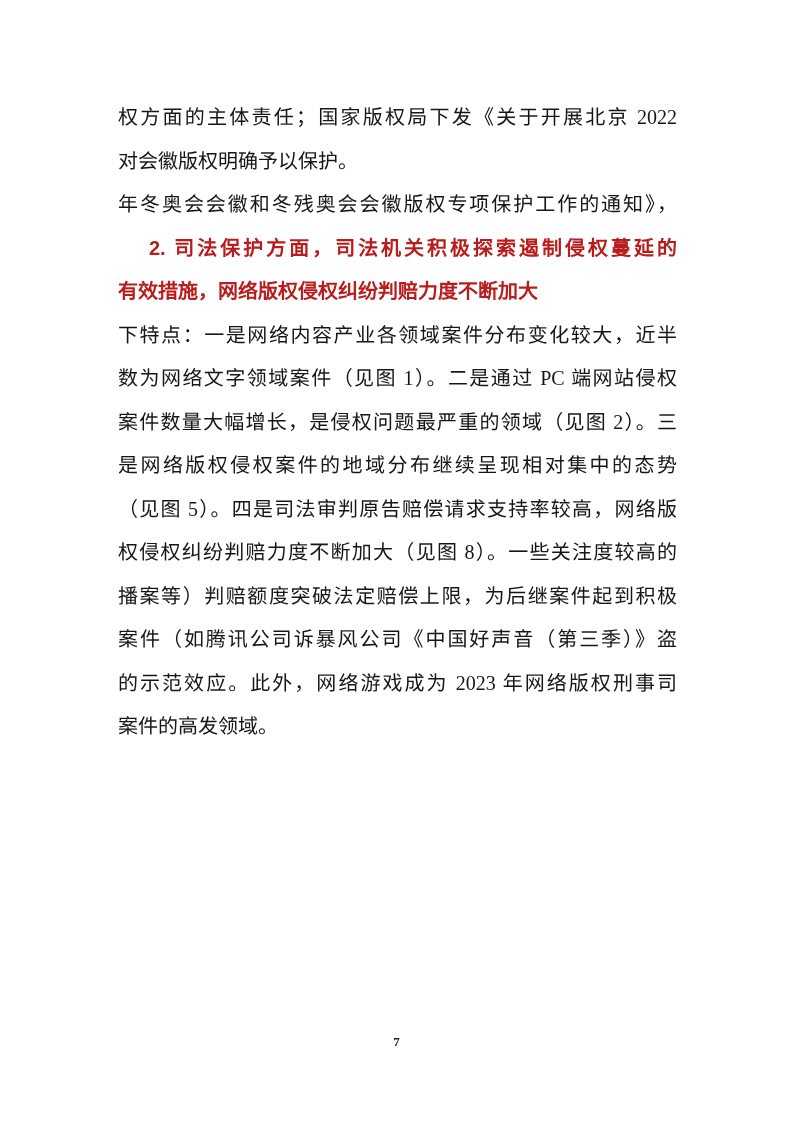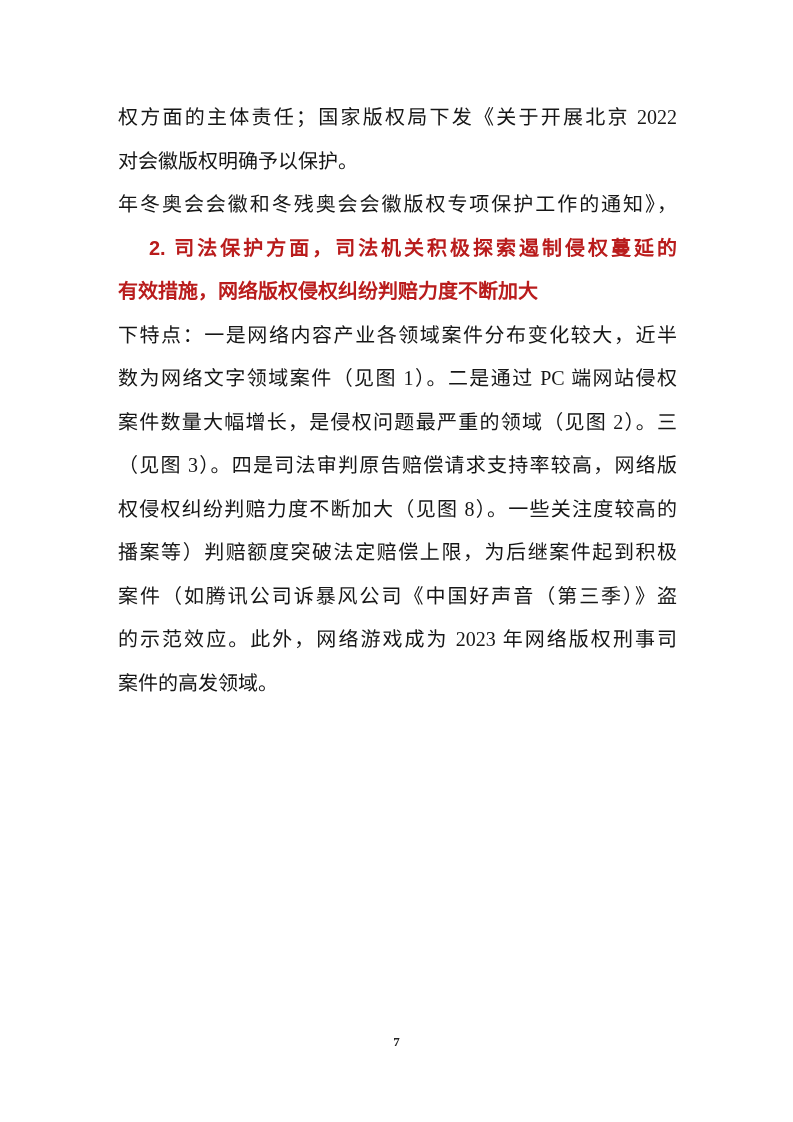--- a/index.html
+++ b/index.html
@@ -63,21 +63,22 @@
 <div class="page">
   <div class="text-block">
       <div class="line body">权方面的主体责任；国家版权局下发《关于开展北京 2022</div>
       <div class="line body para-last">对会徽版权明确予以保护。</div>
       <div class="line body">年冬奥会会徽和冬残奥会会徽版权专项保护工作的通知》，</div>
       <div class="line heading indent">2. 司法保护方面，司法机关积极探索遏制侵权蔓延的</div>
       <div class="line heading para-last">有效措施，网络版权侵权纠纷判赔力度不断加大</div>
       <div class="line body">下特点：一是网络内容产业各领域案件分布变化较大，近半</div>
       <div class="line body">数为网络文字领域案件（见图 1）。二是通过 PC 端网站侵权</div>
       <div class="line body">案件数量大幅增长，是侵权问题最严重的领域（见图 2）。三</div>
-      <div class="line body">（见图 3）。四是司法审判原告赔偿请求支持率较高，网络版</div>
+      <div class="line body">是网络版权侵权案件的地域分布继续呈现相对集中的态势</div>
+      <div class="line body">（见图 5）。四是司法审判原告赔偿请求支持率较高，网络版</div>
       <div class="line body">权侵权纠纷判赔力度不断加大（见图 8）。一些关注度较高的</div>
       <div class="line body">播案等）判赔额度突破法定赔偿上限，为后继案件起到积极</div>
       <div class="line body">案件（如腾讯公司诉暴风公司《中国好声音（第三季）》盗</div>
       <div class="line body">的示范效应。此外，网络游戏成为 2023 年网络版权刑事司</div>
       <div class="line body para-last">案件的高发领域。</div>
     </div>
   <div class="page-number">7</div>
 </div>
 
 </body></html>

